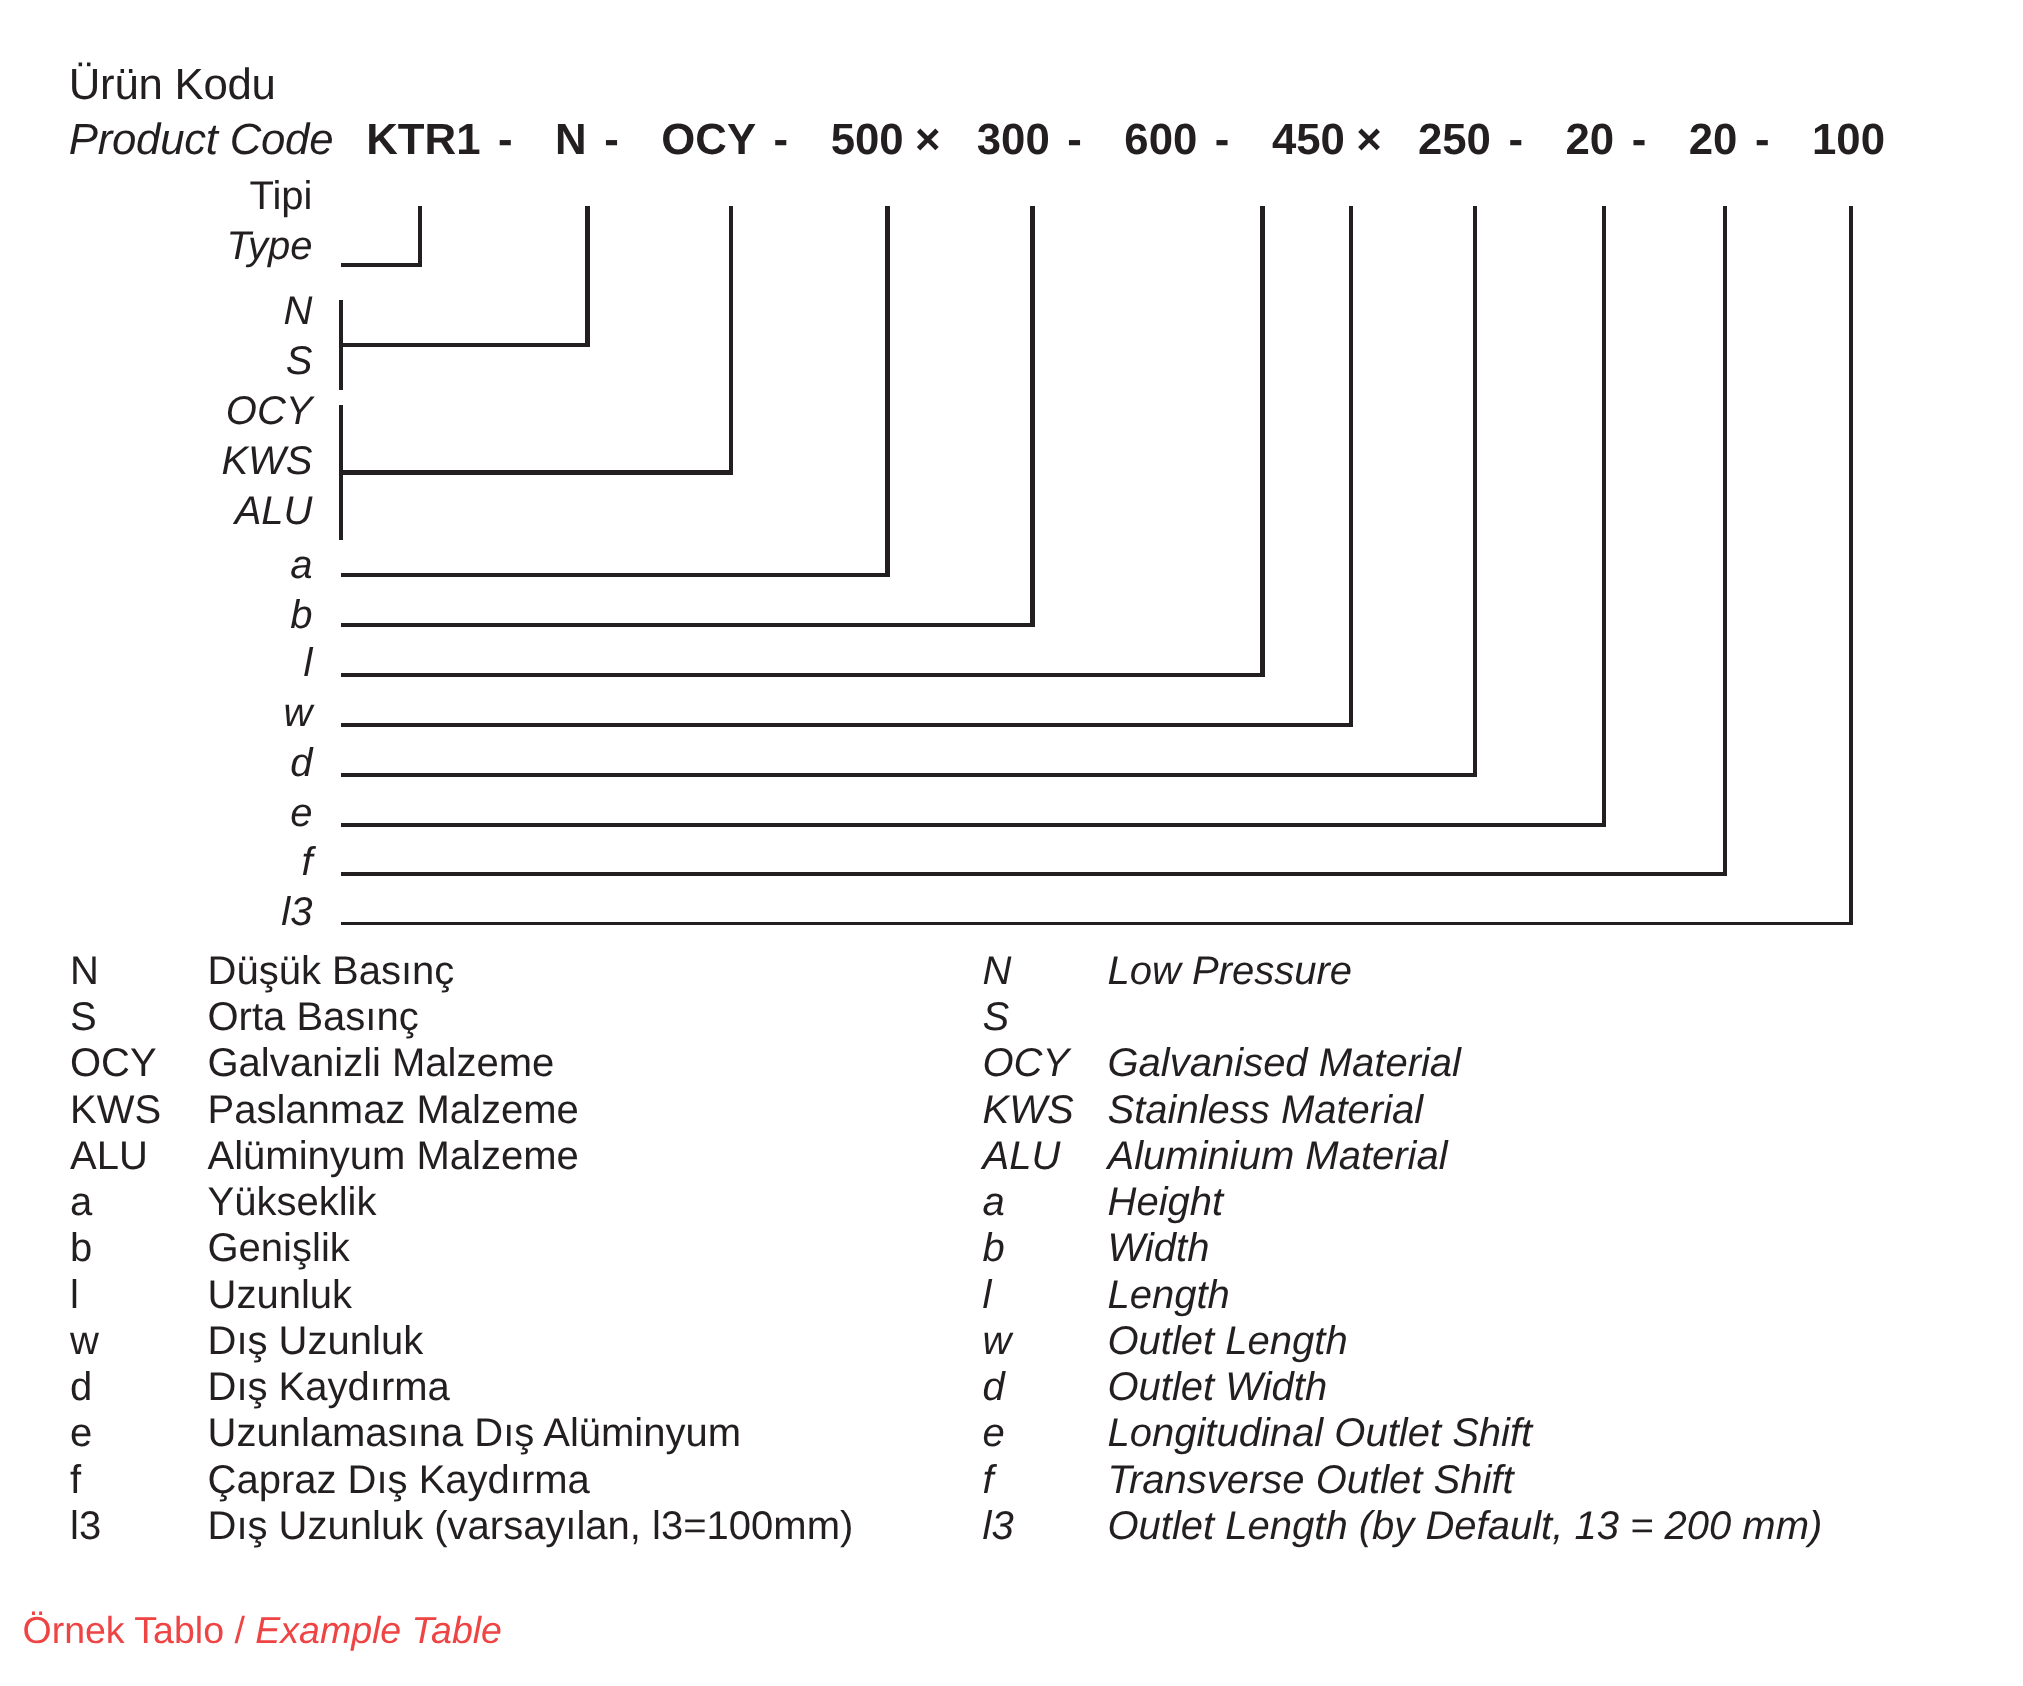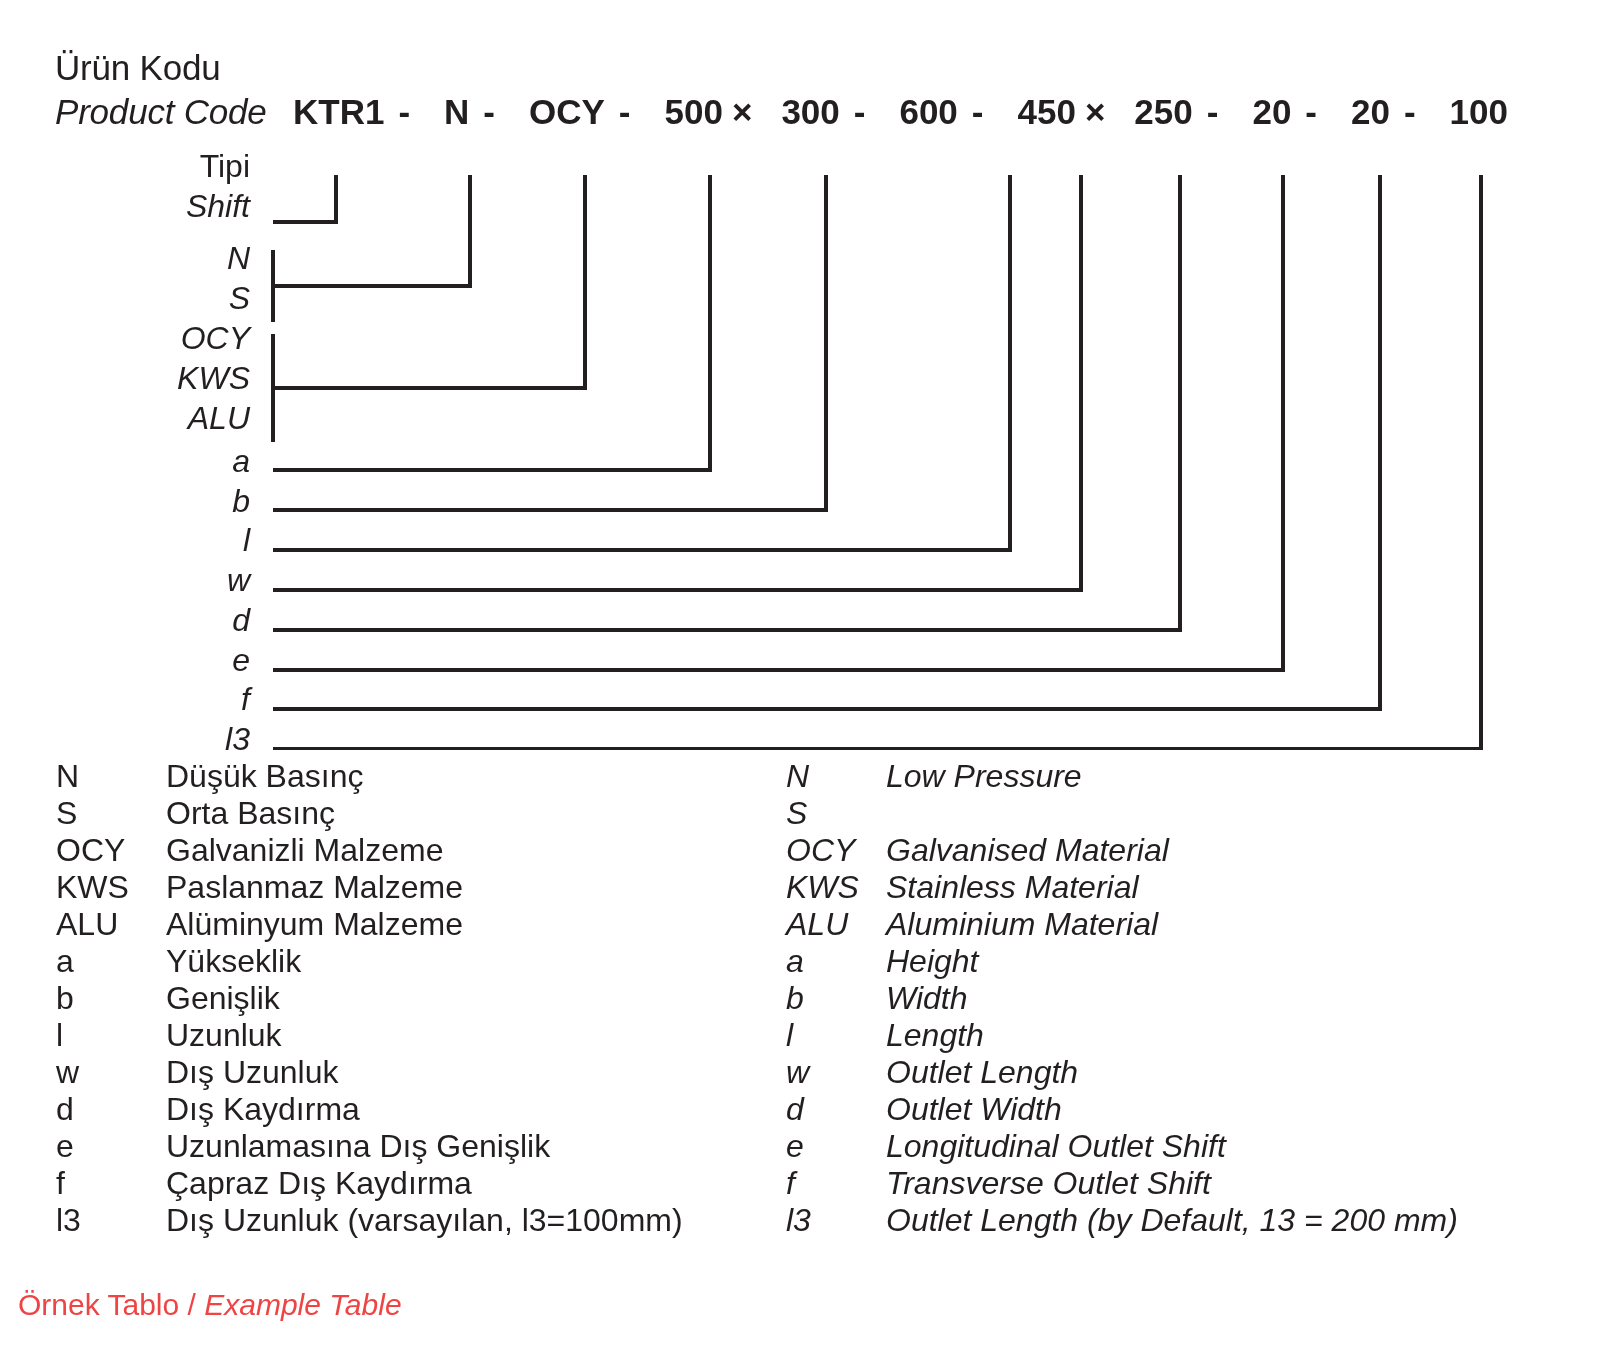--- a/index.html
+++ b/index.html
@@ -54,21 +54,20 @@
     padding: 0 14px;
   }
   #code-line .times { display: inline-block; padding: 0 9px; font-weight: bold; }
 
   
   #diagram {
     position: absolute;
     left: 0; top: 140px;
     width: 1352px;
     height: 600px;
-    margin-top: 10px;
   }
   #diagram svg { display: block; }
 
   .lbl {
     position: absolute;
     font-size: 32px;
     white-space: nowrap;
     text-align: right;
     width: 230px;
     left: 20px;
@@ -117,21 +116,21 @@
 <div id="header">
   <div class="hdr-tr">Ürün Kodu</div>
   <div class="hdr-en">Product Code</div>
   <div id="code-line"><span class="seg">KTR1</span><span class="sep">-</span><span class="seg">N</span><span class="sep">-</span><span class="seg">OCY</span><span class="sep">-</span><span class="seg">500</span><span class="times">×</span><span class="seg">300</span><span class="sep">-</span><span class="seg">600</span><span class="sep">-</span><span class="seg">450</span><span class="times">×</span><span class="seg">250</span><span class="sep">-</span><span class="seg">20</span><span class="sep">-</span><span class="seg">20</span><span class="sep">-</span><span class="seg">100</span></div>
 </div>
 
 <div id="diagram">
 
   <div id="callout-labels">
       <div class="lbl roman" style="top: -2px;">Tipi</div>
-      <div class="lbl ital" style="top: 38px;">Shift</div>
+      <div class="lbl ital" style="top: 38px;">Type</div>
       <div class="lbl ital" style="top: 90px;">N</div>
       <div class="lbl ital" style="top: 130px;">S</div>
       <div class="lbl ital" style="top: 170px;">OCY</div>
       <div class="lbl ital" style="top: 210px;">KWS</div>
       <div class="lbl ital" style="top: 250px;">ALU</div>
       <div class="lbl ital" style="top: 293px;">a</div>
       <div class="lbl ital" style="top: 333px;">b</div>
       <div class="lbl ital" style="top: 372px;">l</div>
       <div class="lbl ital" style="top: 412px;">w</div>
       <div class="lbl ital" style="top: 452px;">d</div>
@@ -207,21 +206,21 @@
       <div class="leg-row">
         <span class="leg-key">w</span>
         <span class="leg-val">Dış Uzunluk</span>
       </div>
       <div class="leg-row">
         <span class="leg-key">d</span>
         <span class="leg-val">Dış Kaydırma</span>
       </div>
       <div class="leg-row">
         <span class="leg-key">e</span>
-        <span class="leg-val">Uzunlamasına Dış Genişlik</span>
+        <span class="leg-val">Uzunlamasına Dış Alüminyum</span>
       </div>
       <div class="leg-row">
         <span class="leg-key">f</span>
         <span class="leg-val">Çapraz Dış Kaydırma</span>
       </div>
       <div class="leg-row">
         <span class="leg-key">l3</span>
         <span class="leg-val">Dış Uzunluk (varsayılan, l3=100mm)</span>
       </div>
     </div>

